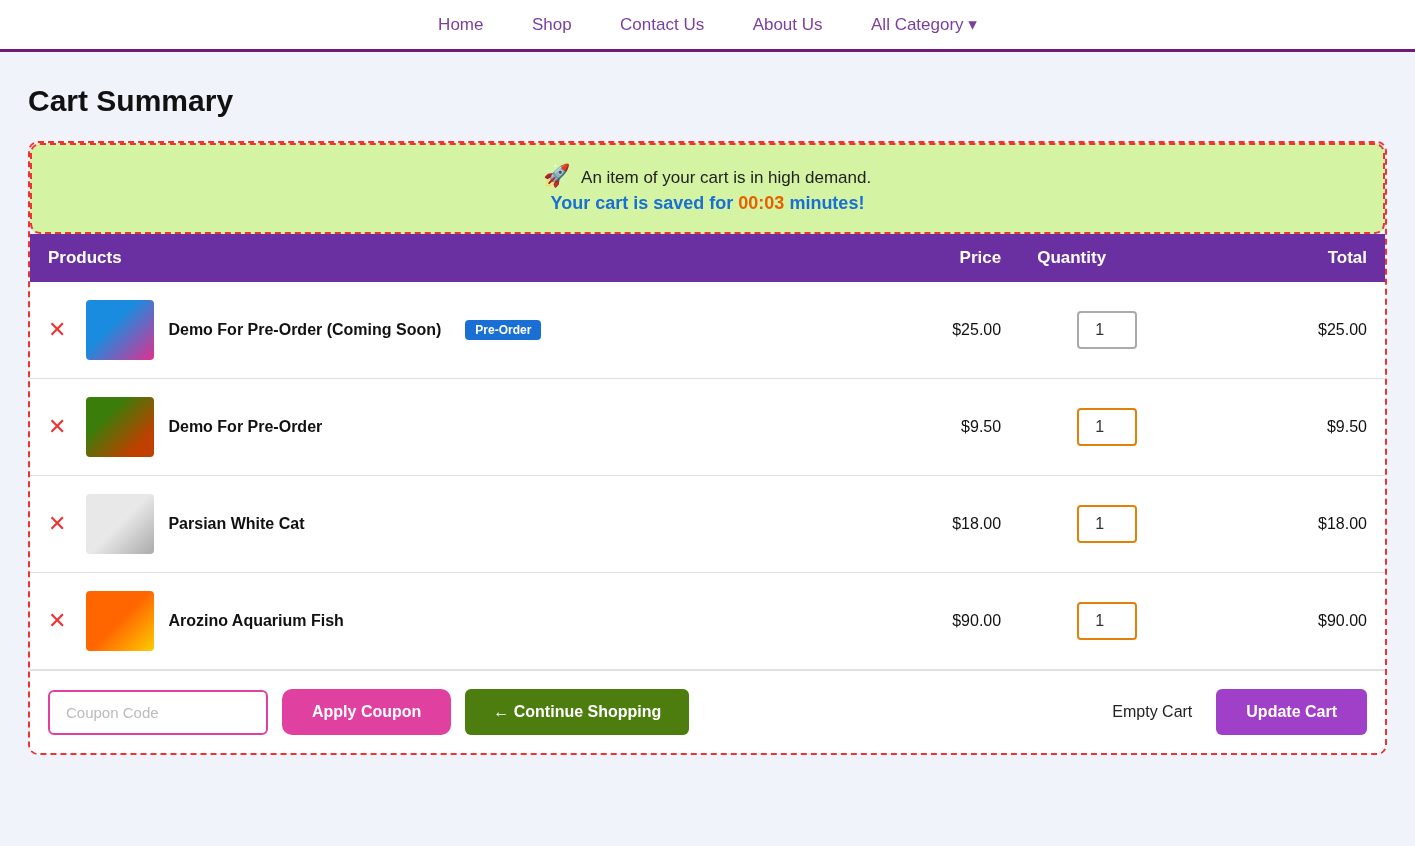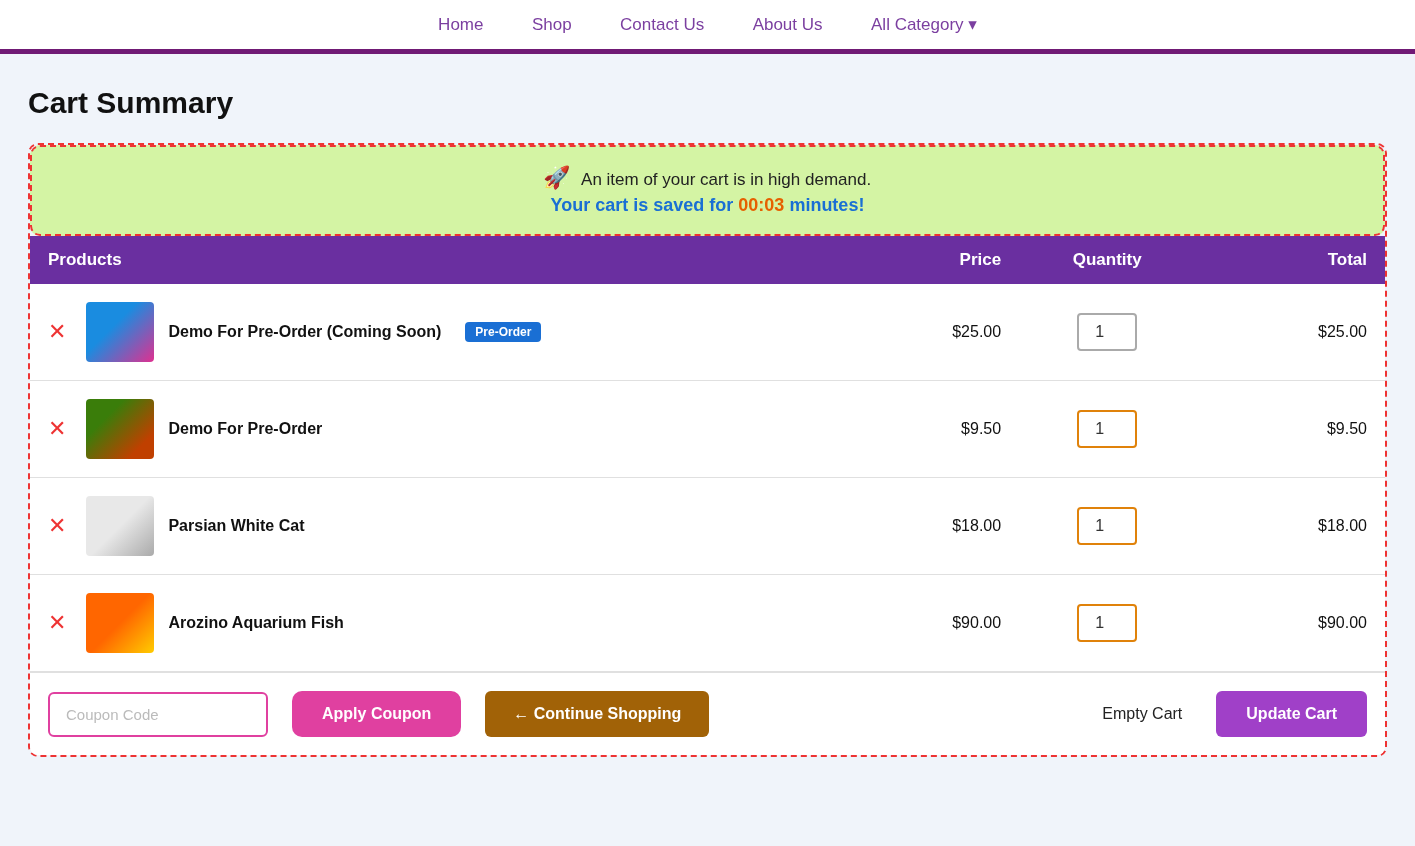--- a/index.html
+++ b/index.html
@@ -7,21 +7,21 @@
       font-family: Arial, sans-serif;
       background: #f0f4fa;
       min-height: 846px;
       width: 1415px;
     }
     
     .nav {
       background: #fff;
       padding: 14px 0;
       text-align: center;
-      border-bottom: 5px solid #701a75;
+      border-bottom: 3px solid #701a75;
     }
     .nav a {
       color: #7b3fa0;
       text-decoration: none;
       margin: 0 22px;
       font-size: 17px;
       font-weight: 500;
     }
     
     .main {
@@ -69,21 +69,21 @@
       background: #6a2fa0;
       color: #fff;
     }
     .cart-table thead th {
       padding: 14px 18px;
       font-size: 17px;
       font-weight: 600;
       text-align: left;
     }
     .cart-table thead th.right { text-align: right; }
-    .cart-table thead th.center { text-align: center; }
+    .cart-table thead th.center { text-align: left; }
     .cart-table tbody tr {
       border-bottom: 1px solid #e0e0e0;
       background: #fff;
     }
     .cart-table tbody td {
       padding: 18px 18px;
       vertical-align: middle;
       background: #fff;
     }
     .product-cell {
@@ -164,21 +164,21 @@
     .total-cell {
       text-align: right;
       font-size: 16px;
       color: #111;
       font-weight: 500;
     }
     
     .bottom-bar {
       display: flex;
       align-items: center;
-      gap: 24px;
+      gap: 14px;
       padding: 18px 18px;
       background: #fff;
       border-top: 1px solid #e0e0e0;
     }
     .coupon-input {
       border: 2px solid #e040a0;
       border-radius: 6px;
       padding: 12px 16px;
       font-size: 15px;
       color: #888;
@@ -190,21 +190,21 @@
       background: #e040a0;
       color: #fff;
       border: none;
       border-radius: 10px;
       padding: 14px 30px;
       font-size: 16px;
       font-weight: 700;
       cursor: pointer;
     }
     .continue-shopping-btn {
-      background: #a16207;
+      background: #4d7c0f;
       color: #fff;
       border: none;
       border-radius: 6px;
       padding: 14px 28px;
       font-size: 16px;
       font-weight: 600;
       cursor: pointer;
     }
     .spacer { flex: 1; }
     .empty-cart-label {

